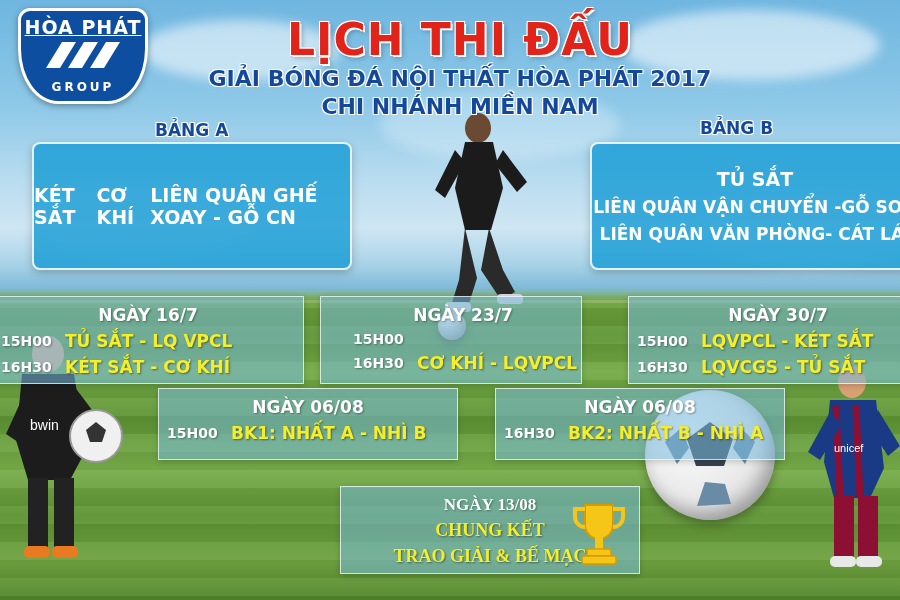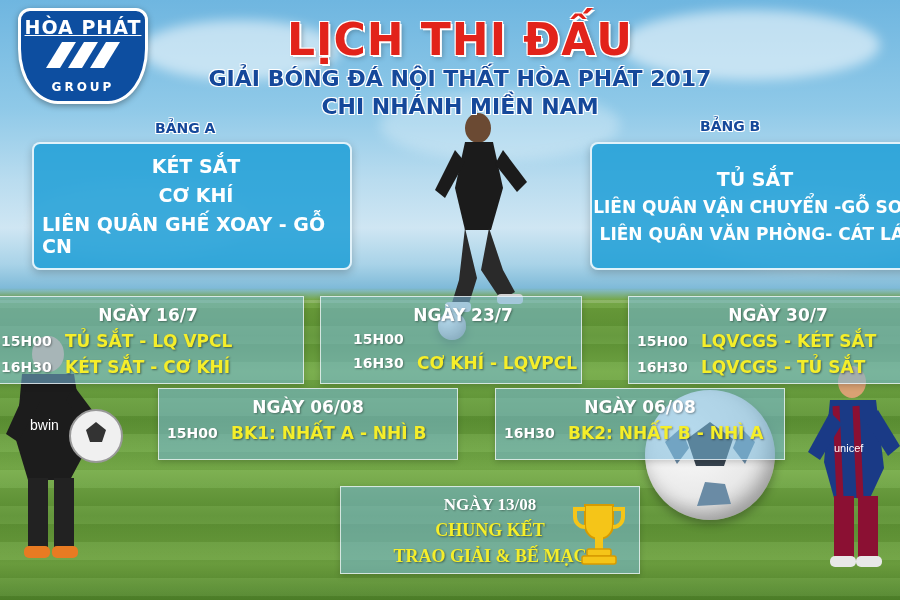--- a/index.html
+++ b/index.html
@@ -101,43 +101,42 @@
     color: #15489a;
     font-size: 22px;
     font-weight: bold;
     text-shadow: 1px 1px 0 #ffffff, -1px -1px 0 #ffffff, 1px -1px 0 #ffffff, -1px 1px 0 #ffffff;
   }
 
   
   .group-head {
     position: absolute;
     color: #15489a;
-    font-size: 14px;
+    font-size: 17px;
     font-weight: bold;
     text-shadow: 1px 1px 0 #ffffff, -1px -1px 0 #ffffff, 1px -1px 0 #ffffff, -1px 1px 0 #ffffff;
   }
   .group-head.a { top: 120px; left: 155px; }
   .group-head.b { top: 118px; left: 700px; }
 
   
   .panel {
     position: absolute;
     background: rgba(25,156,214,0.82);
     border: 2px solid rgba(255,255,255,0.85);
     border-radius: 8px;
     color: #ffffff;
     font-weight: bold;
     box-shadow: 0 3px 8px rgba(0,0,0,0.22);
   }
   .panel-blue-a {
     top: 142px; left: 32px; width: 320px; height: 128px;
-    display: flex; flex-direction: column;
+    display: flex; 
     align-items: center; justify-content: center;
     gap: 7px;
-    padding-left: 8px;
   }
   .panel-blue-a .row { font-size: 19px; }
   .panel-blue-b {
     top: 142px; left: 590px; width: 330px; height: 128px;
     display: flex; flex-direction: column;
     align-items: center; justify-content: center;
     gap: 7px;
   }
   .panel-blue-b .row { font-size: 19px; }
   .panel-blue-b .row.small { font-size: 17px; }
@@ -334,21 +333,21 @@
     <div class="match-row">
       <span class="match-time">16H30</span>
       <span class="match-teams">CƠ KHÍ - LQVPCL</span>
     </div>
   </div>
 
   <div class="sched" id="sched-3">
     <div class="date">NGÀY 30/7</div>
     <div class="match-row">
       <span class="match-time">15H00</span>
-      <span class="match-teams">LQVCGS - KÉT SẮT</span>
+      <span class="match-teams">LQVPCL - KÉT SẮT</span>
     </div>
     <div class="match-row">
       <span class="match-time">16H30</span>
       <span class="match-teams">LQVCGS - TỦ SẮT</span>
     </div>
   </div>
 
   <div class="sched" id="sched-4">
     <div class="date">NGÀY 06/08</div>
     <div class="match-row">

